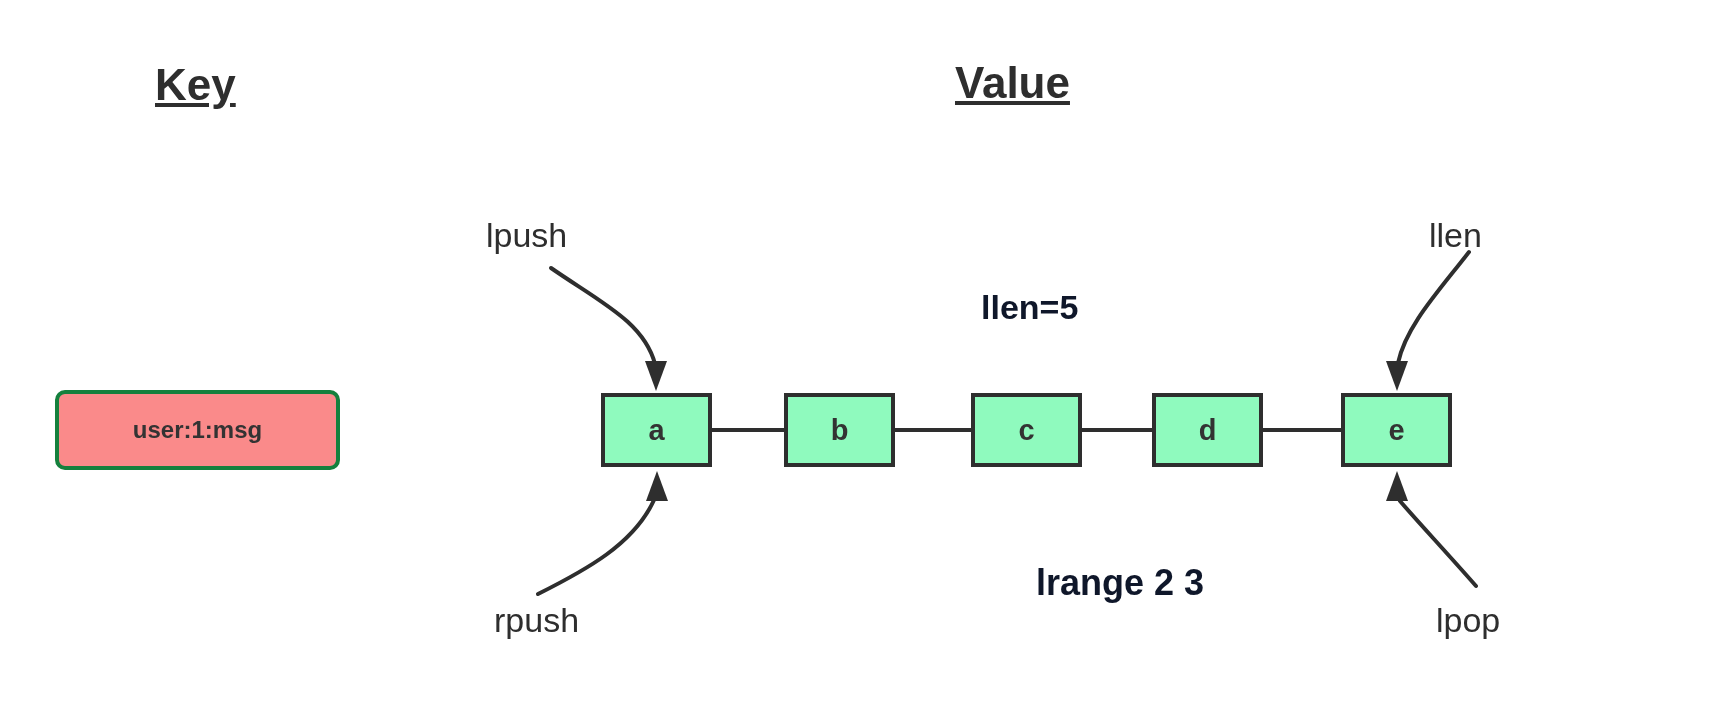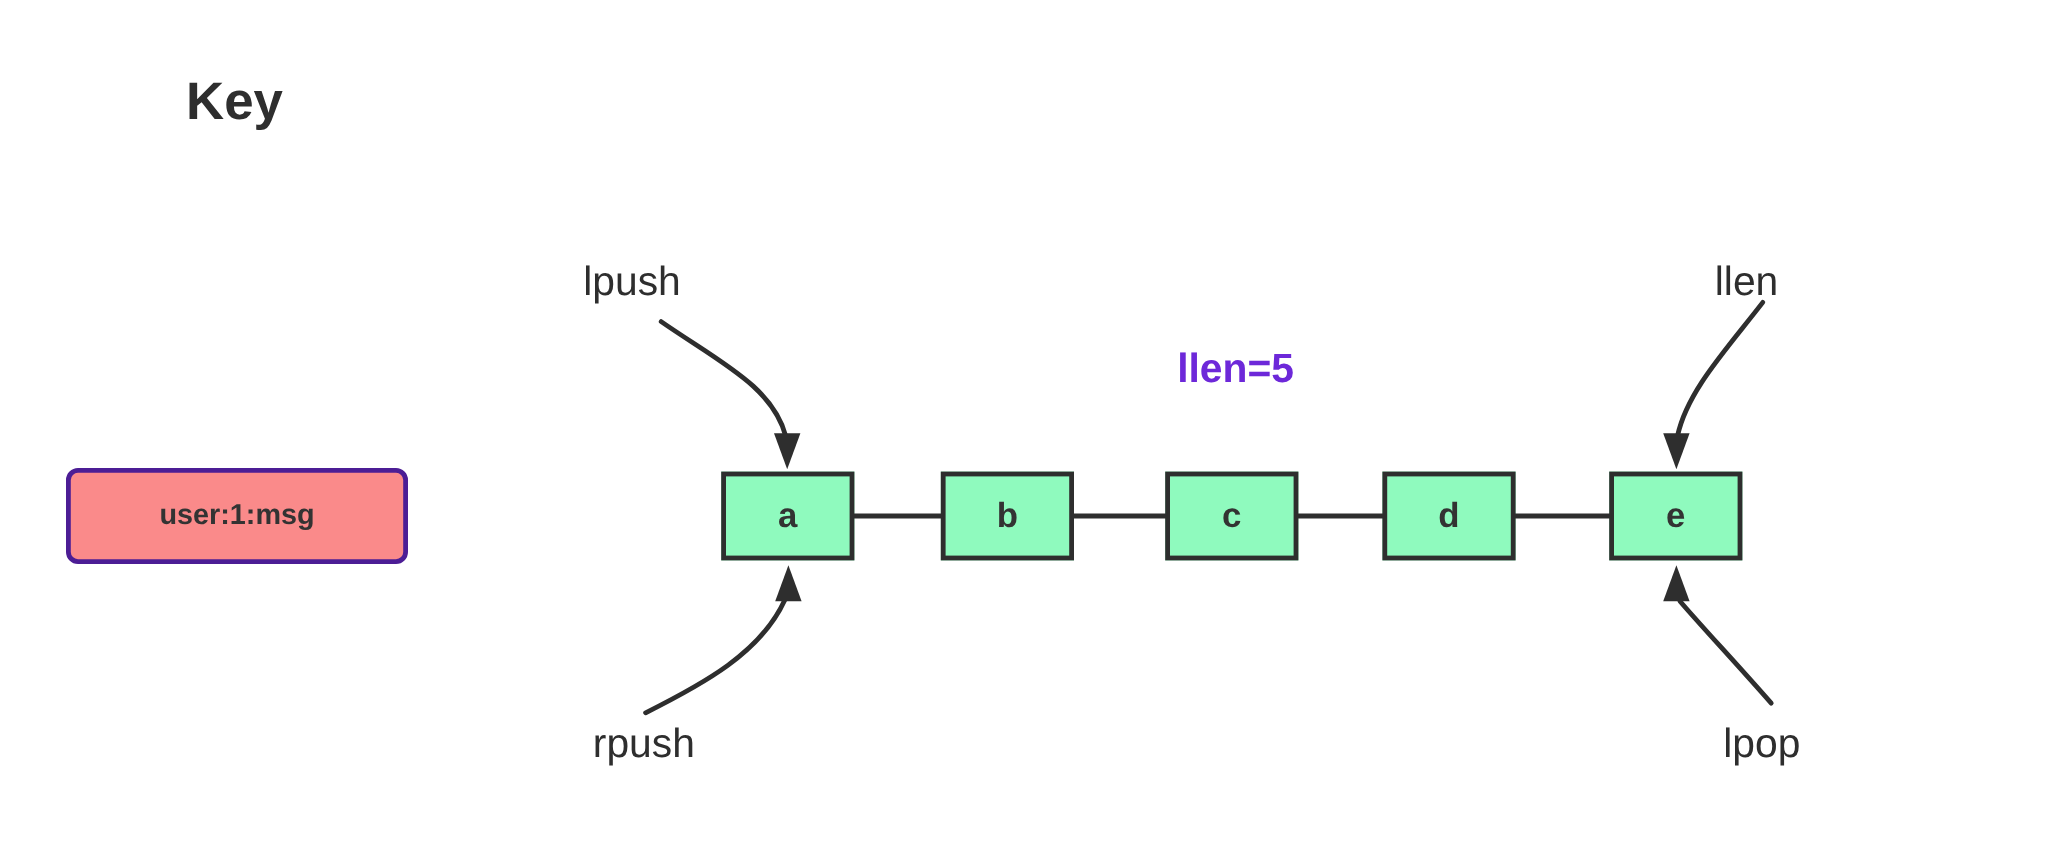--- a/index.html
+++ b/index.html
@@ -11,39 +11,40 @@
     color:#2e2e2e;
     overflow:hidden;
   }
   .abs{position:absolute;}
   .heading{
     font-size:44px;
     font-weight:bold;
     color:#2e2e2e;
     letter-spacing:0px;
     white-space:nowrap;
+    text-decoration:underline;
   }
   .op-label{
     font-size:34px;
     font-weight:normal;
     color:#2e2e2e;
     white-space:nowrap;
   }
   .annotation{
     font-size:34px;
     font-weight:bold;
-    color:#6d28d9;
+    color:#0f172a;
     white-space:nowrap;
   }
   .key-box{
     left:55px;top:390px;
     width:285px;height:80px;
     box-sizing:border-box;
     background:#fa8a8a;
-    border:4px solid #4c1d95;
+    border:4px solid #15803d;
     border-radius:10px;
     display:flex;align-items:center;justify-content:center;
     font-size:24px;font-weight:bold;color:#333333;
   }
   .node{
     top:393px;
     width:111px;height:74px;
     box-sizing:border-box;
     background:#8ffabe;
     border:4px solid #2e2e2e;
@@ -65,20 +66,21 @@
   .lbl-rpop{left:1436px;top:601px;}
   .lbl-llen{left:981px;top:288px;}
   .lbl-lrange{left:1036px;top:562px;font-size:36px;}
 </style>
 </head>
 <body>
 
 <div class="canvas">
 
   <div class="abs heading" style="left:155px;top:60px;">Key</div>
+  <div class="abs heading" style="left:955px;top:58px;">Value</div>
 
   <div class="abs key-box">
     <span>user:1:msg</span>
   </div>
 
   <div class="abs node node-a">
     <span>a</span>
   </div>
   <div class="abs node node-b">
     <span>b</span>
@@ -92,20 +94,21 @@
   <div class="abs node node-e">
     <span>e</span>
   </div>
 
   <div class="abs op-label lbl-lpush">lpush</div>
   <div class="abs op-label lbl-rpush">llen</div>
   <div class="abs op-label lbl-lpop">rpush</div>
   <div class="abs op-label lbl-rpop">lpop</div>
 
   <div class="abs annotation lbl-llen">llen=5</div>
+  <div class="abs annotation lbl-lrange">lrange 2 3</div>
 
   <svg class="overlay" width="1710" height="718" viewBox="0 0 1710 718">
 
     <g stroke="#2e2e2e" stroke-width="4">
       <line x1="710" y1="430" x2="786" y2="430"></line>
       <line x1="893" y1="430" x2="973" y2="430"></line>
       <line x1="1080" y1="430" x2="1154" y2="430"></line>
       <line x1="1261" y1="430" x2="1343" y2="430"></line>
     </g>
 

